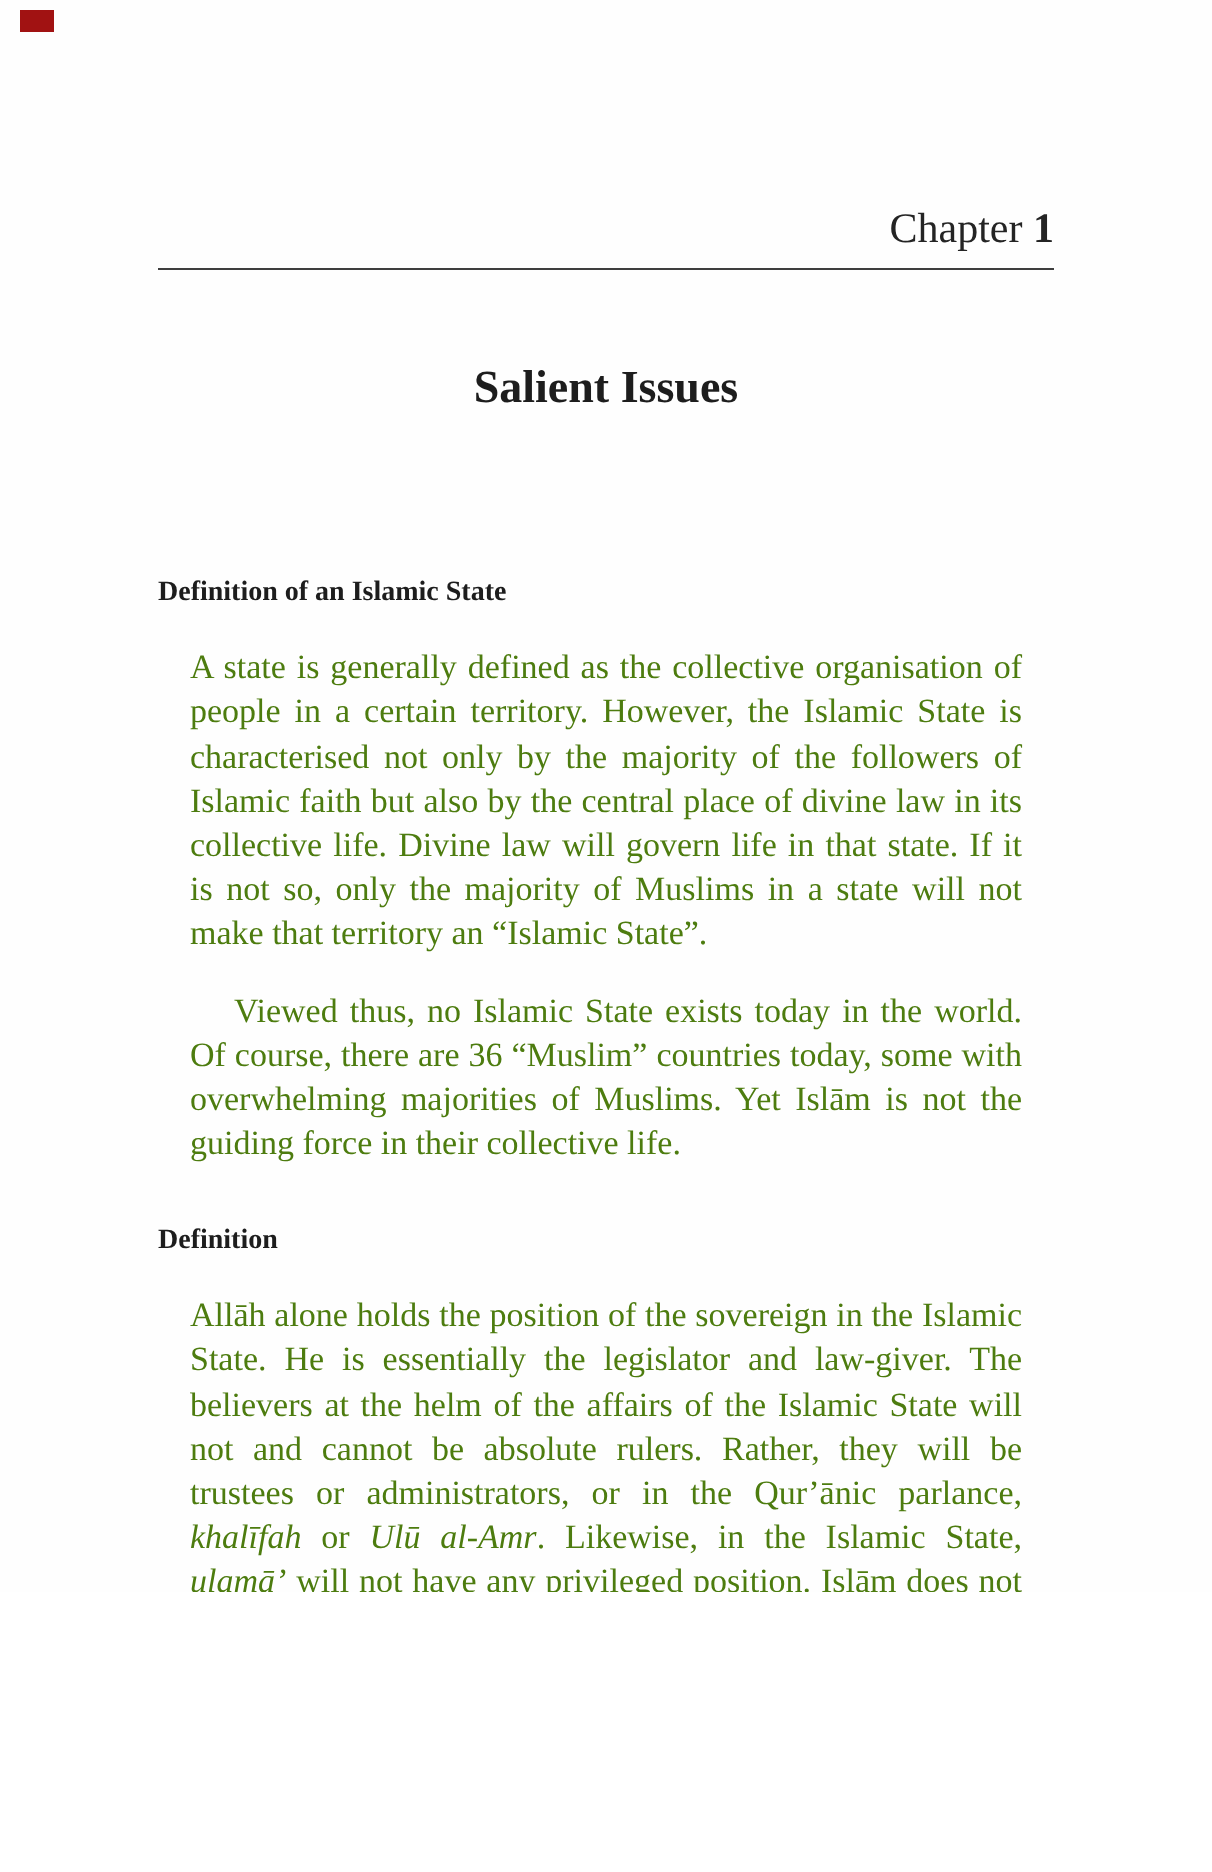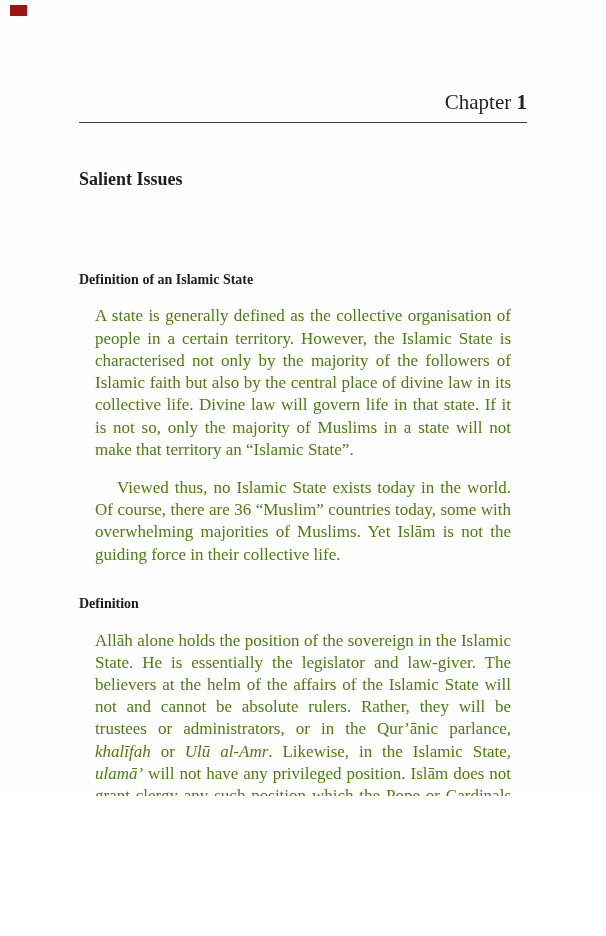--- a/index.html
+++ b/index.html
@@ -7,21 +7,21 @@
     padding: 0;
     background: #ffffff;
   }
   .page {
     position: relative;
     width: 606px;
     height: 796px;
     margin: 0 auto;
     background: #fefefe;
     box-sizing: border-box;
-    padding: 0 79px;
+    padding: 12px 79px;
     overflow: hidden;
     font-family: "Liberation Serif", serif;
     color: #3a3a3a;
   }
   .scan-mark {
     position: absolute;
     width: 17px;
     height: 11px;
   }
   .scan-mark-top { left: 10px; top: 5px; }
@@ -37,21 +37,22 @@
   }
   .chapter-number { font-weight: 700; }
   .header-rule {
     margin-top: 9px;
     height: 0;
     border-top: 1.4px solid #3e3e3e;
   }
 
   .chapter-title {
     margin: 46px 0 0 0;
-    font-size: 18px;
+    text-align: center;
+    font-size: 23px;
     line-height: 1.15;
     font-weight: 600;
     color: #1d1d1d;
   }
 
   .section { margin: 0; }
   .section-definition { margin-top: 82px; }
   .section-sovereignty { margin-top: 30px; }
 
   .section-heading {

